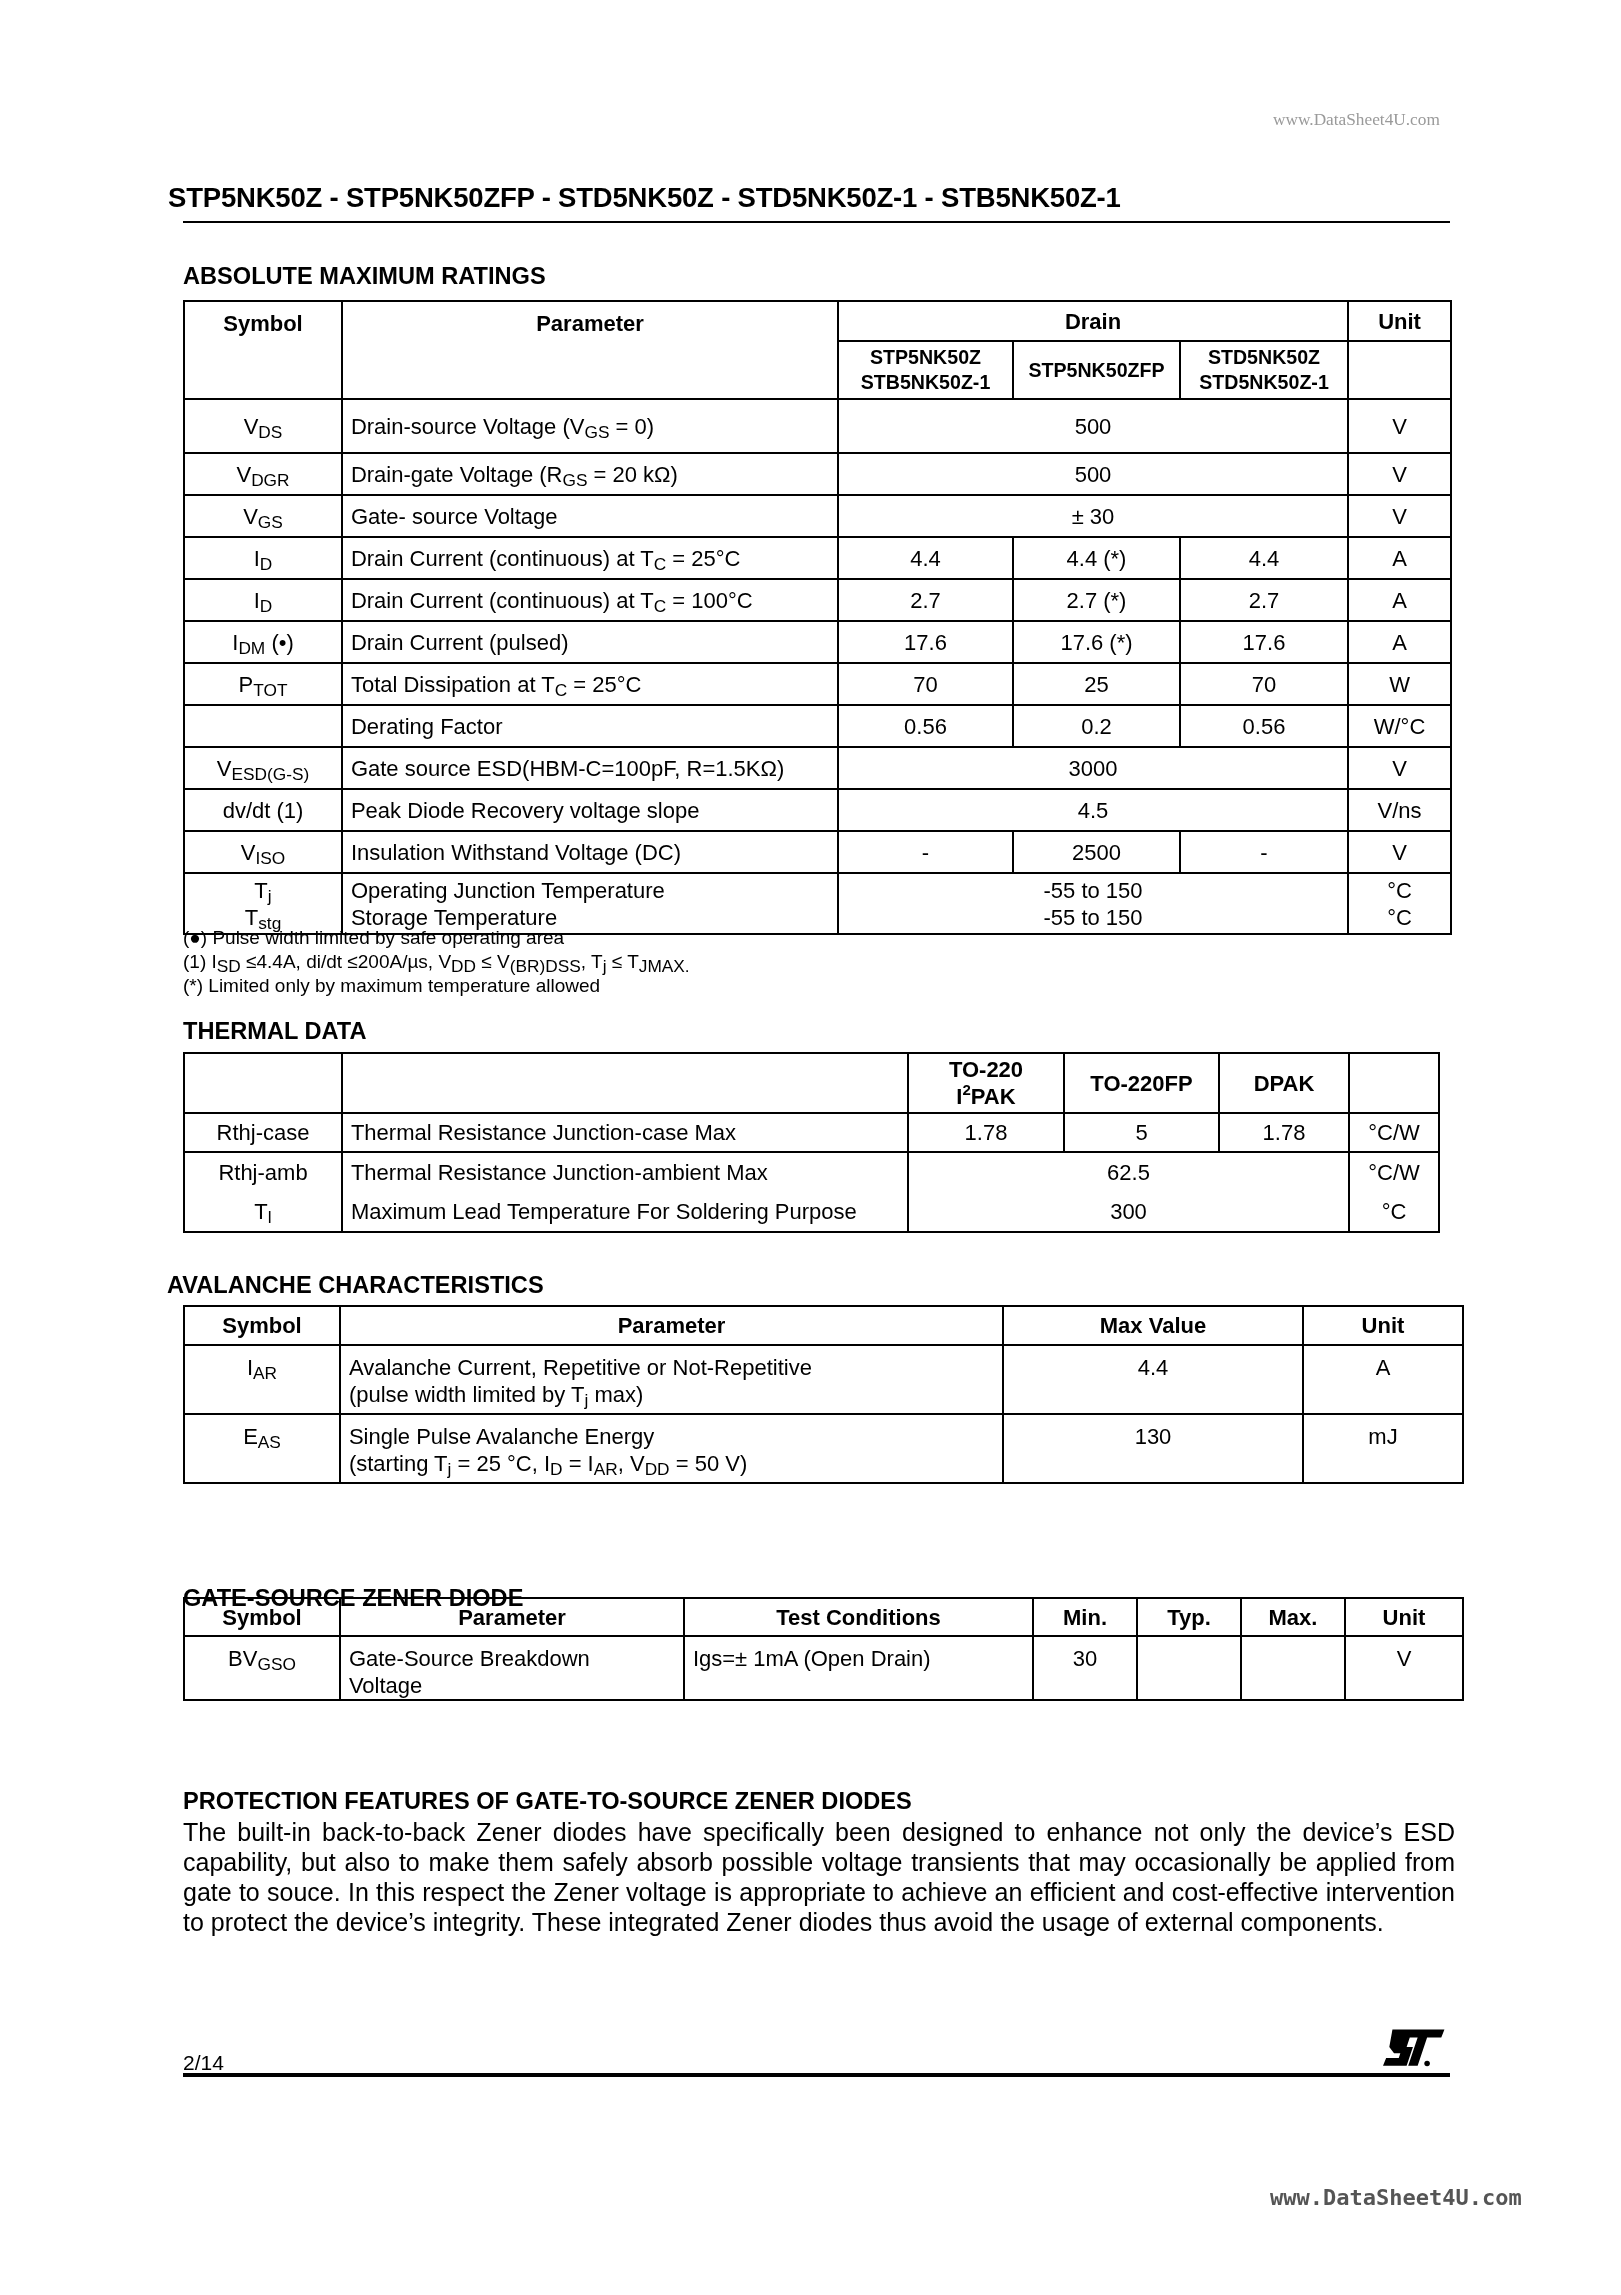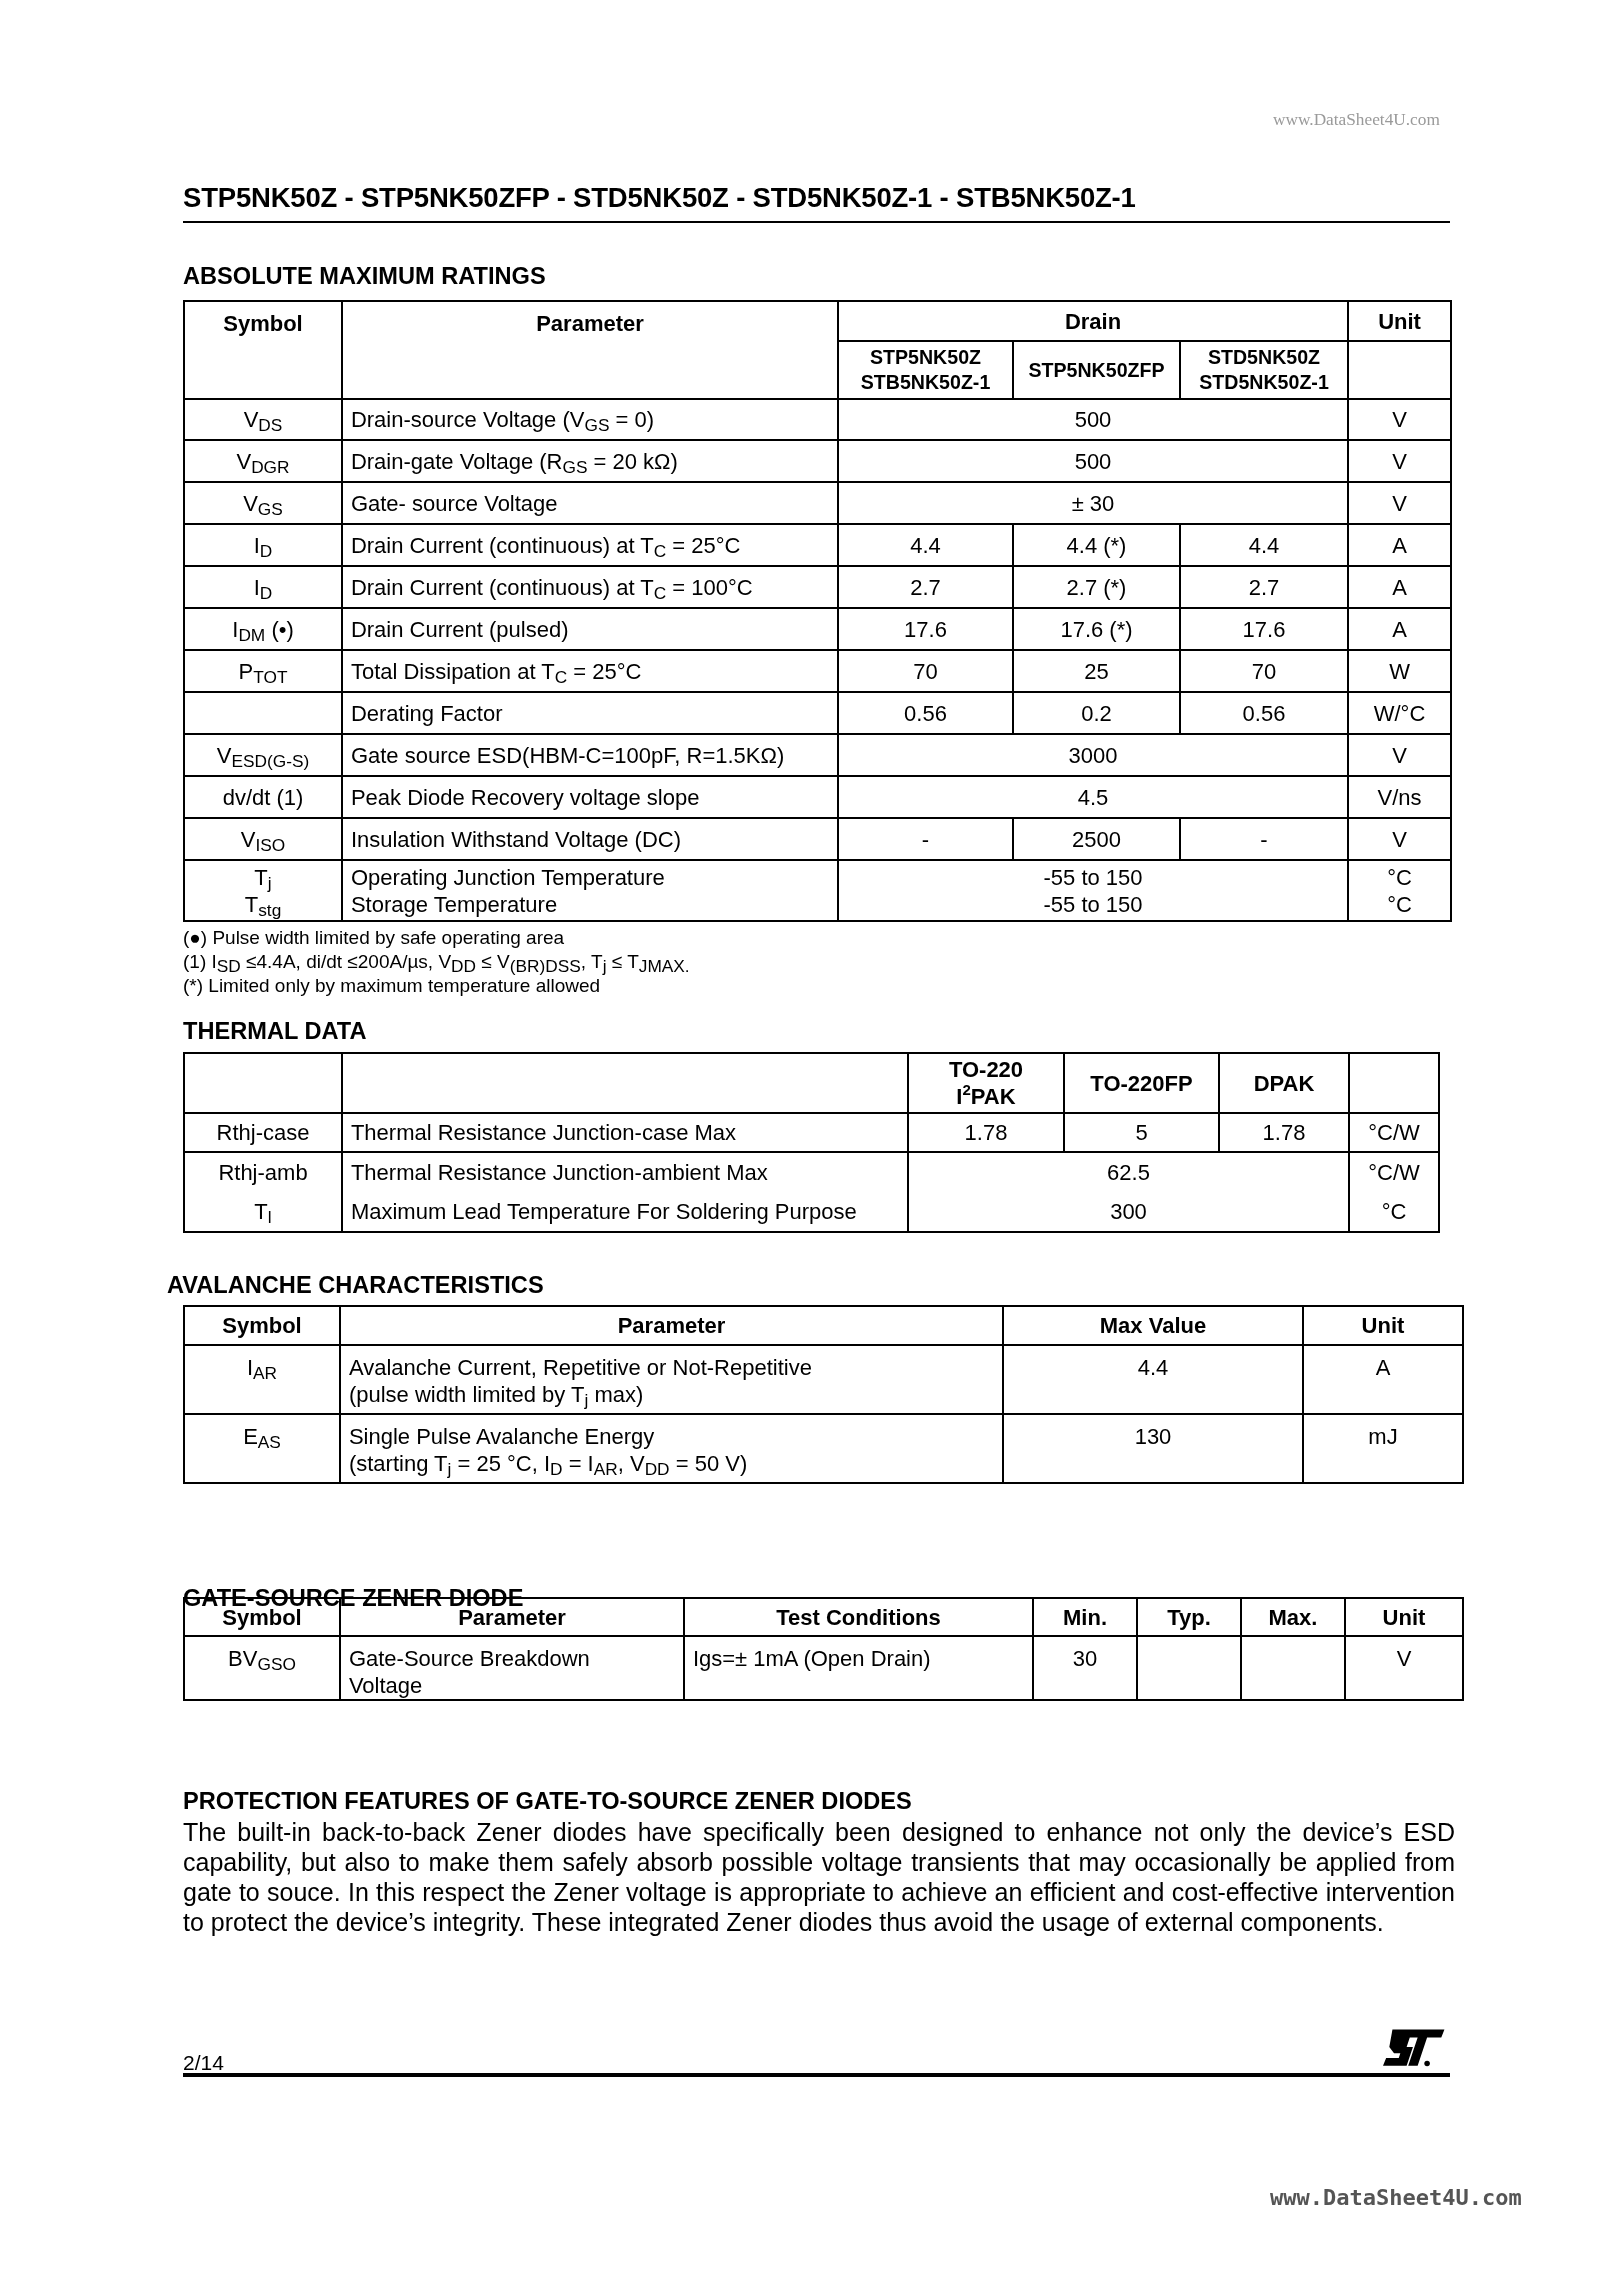--- a/index.html
+++ b/index.html
@@ -1,21 +1,21 @@
 <!DOCTYPE html>
 <html style="font-size:12.6px"><head>
 <meta charset="utf-8">
 <style>
   html, body { margin: 0; padding: 0; background: #ffffff; }
   body { width: 1622px; height: 2295px; position: relative; overflow: hidden;
          font-family: "Liberation Sans", sans-serif; color: #000; }
   .abs { position: absolute; }
   .watermark-top { left: 1273px; top: 110px; font-family: "Liberation Serif", serif;
                    font-size: 17.3px; color: #9a9a9a; }
-  .doc-title { left: 183px; top: 182px; font-size: 27.5px; font-weight: bold; letter-spacing: -0.2px; }
+  .doc-title { left: 168px; top: 182px; font-size: 27.5px; font-weight: bold; letter-spacing: -0.2px; }
   .title-rule { left: 183px; top: 221px; width: 1267px; height: 2.4px; background: #000; }
   .sec { font-size: 23.6px; font-weight: bold; }
   table { border-collapse: collapse; position: absolute; table-layout: fixed; }
   td, th { border: 2.4px solid #000; font-size: 22px; padding: 0 7.9px; text-align: center; vertical-align: middle; font-weight: normal; line-height: 27px; }
   th { font-weight: bold; }
   td.l { text-align: left; }
   td.top, th.top { vertical-align: top; padding-top: 7.9px; }
   sub { font-size: 17.3px; vertical-align: -3.9px; line-height: 0; }
   sup { font-size: 15px; vertical-align: 9.4px; line-height: 0; }
   .hdr-small { font-size: 19.6px; line-height: 25px; }
@@ -53,21 +53,21 @@
     <th colspan="3">Drain</th>
     <th>Unit</th>
   </tr>
   <tr style="height:58px">
     <th class="hdr-small"><span>STP5NK50Z</span><br><span>STB5NK50Z-1</span></th>
     <th class="hdr-small">STP5NK50ZFP</th>
     <th class="hdr-small"><span>STD5NK50Z</span><br><span>STD5NK50Z-1</span></th>
     <th></th>
   </tr>
 
-  <tr style="height:41px">
+  <tr style="height:54px">
     <td><span>V</span><sub>DS</sub></td>
     <td class="l"><span>Drain-source Voltage (V</span><sub>GS</sub><span> = 0)</span></td>
     <td colspan="3">500</td>
     <td>V</td>
   </tr>
 
   <tr style="height:42px">
     <td><span>V</span><sub>DGR</sub></td>
     <td class="l"><span>Drain-gate Voltage (R</span><sub>GS</sub><span> = 20 kΩ)</span></td>
     <td colspan="3">500</td>

